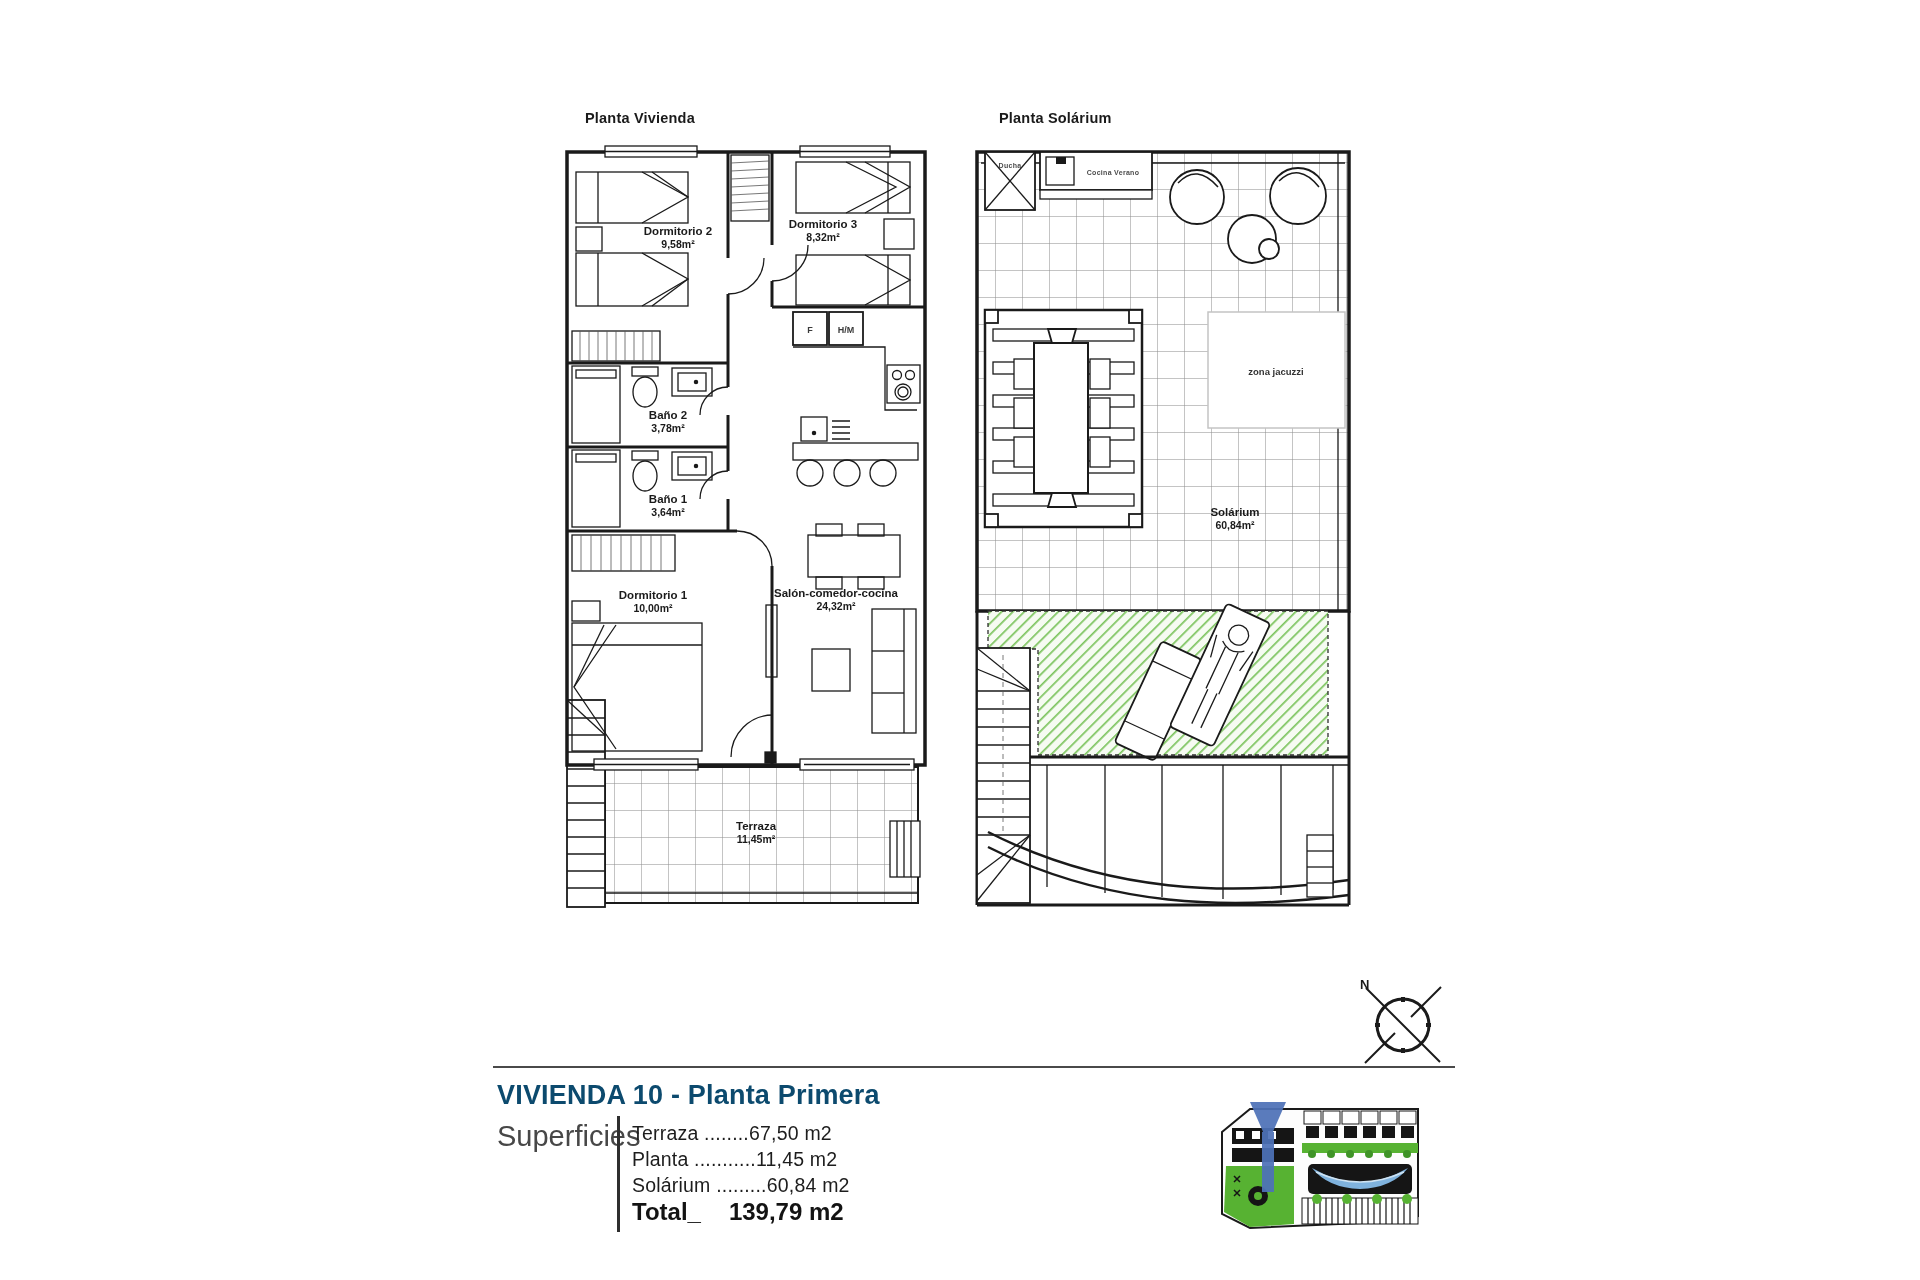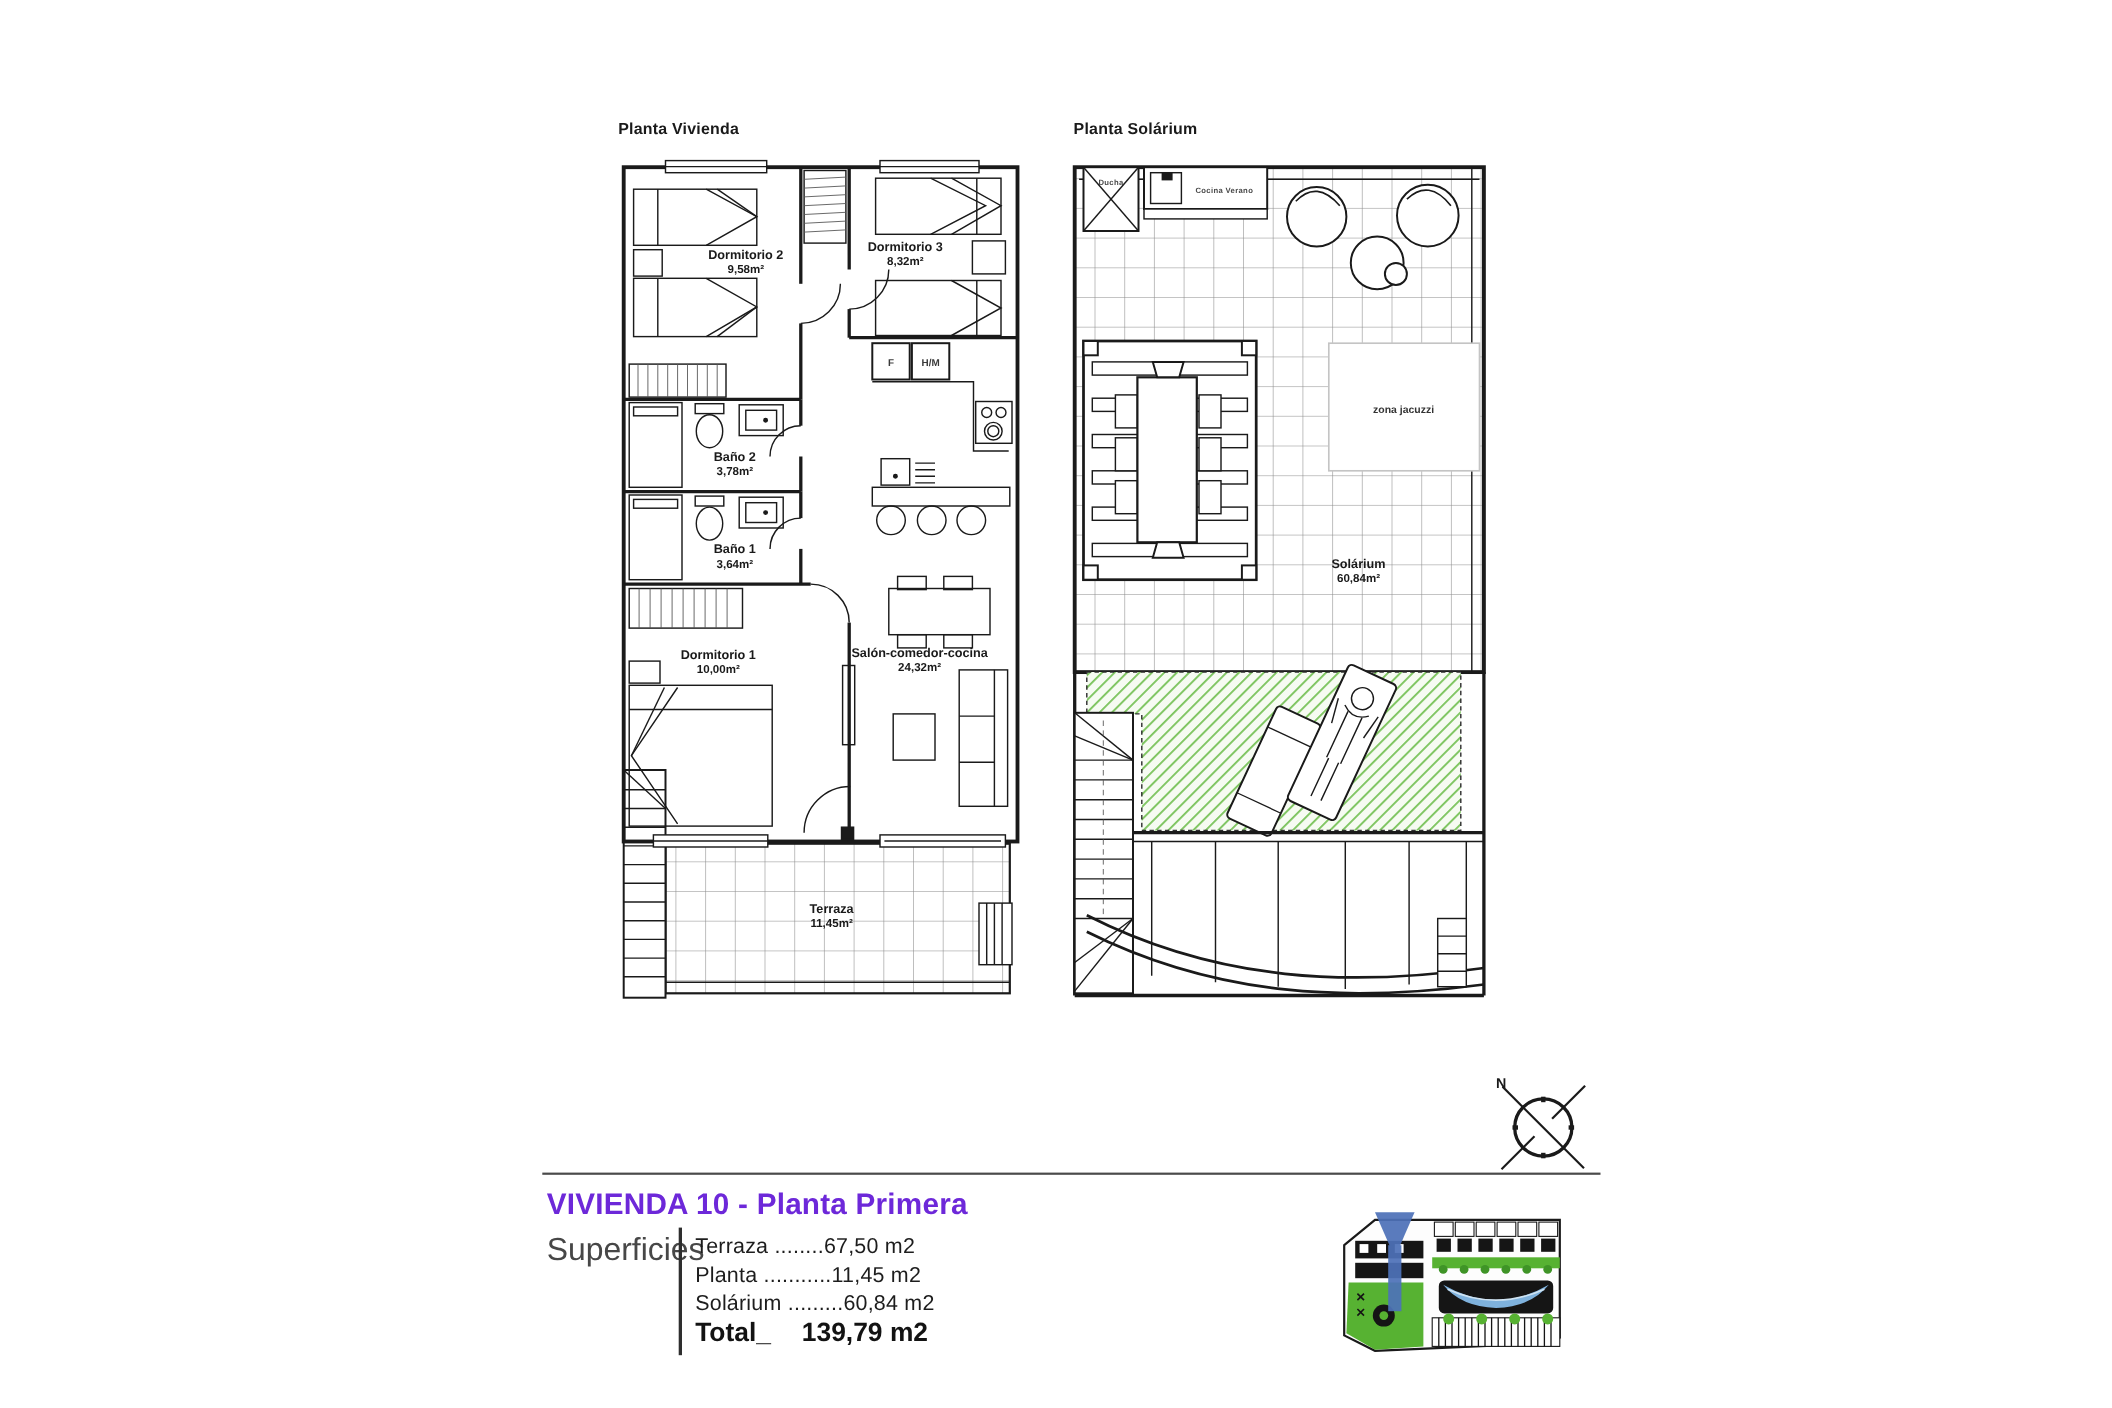--- a/index.html
+++ b/index.html
@@ -1,34 +1,34 @@
 <!DOCTYPE html>
 <html><head>
 <meta charset="utf-8">
 <style>
   html,body{margin:0;padding:0;background:#e8e8e8;}
   #canvas{position:relative;width:1920px;height:1280px;background:#ffffff;overflow:hidden;
           font-family:"Liberation Sans",sans-serif;}
-  .plan-title{position:absolute;font:700 14.5px "Liberation Sans",sans-serif;color:#1a1a1a;letter-spacing:.2px;}
+  .plan-title{position:absolute;font:700 14.5px "Liberation Sans",sans-serif;color:#1a1a1a;letter-spacing:.2px;margin-left:23px;}
   .abs{position:absolute;}
   svg{display:block;}
   svg text{font-family:"Liberation Sans",sans-serif;}
   .rname{font-size:11.5px;font-weight:700;fill:#1a1a1a;text-anchor:middle;}
   .rarea{font-size:10.5px;font-weight:700;fill:#1a1a1a;text-anchor:middle;}
   .tiny{font-size:7px;font-weight:700;fill:#4a4a4a;text-anchor:middle;letter-spacing:.3px;}
   .applbl{font-size:9px;font-weight:700;fill:#3a3a3a;text-anchor:middle;}
   .jaclbl{font-size:9.5px;font-weight:700;fill:#333;text-anchor:middle;}
   .wall{stroke:#1a1a1a;stroke-width:3.5;fill:none;}
   .wall2{stroke:#1a1a1a;stroke-width:3;fill:none;}
   .thin{stroke:#1a1a1a;stroke-width:1.3;fill:none;}
   .thin2{stroke:#1a1a1a;stroke-width:1.8;fill:none;}
   .fw{fill:#ffffff;}
   .disclaimer{font:500 15px "DejaVu Sans Mono",monospace;color:#848484;line-height:24px;letter-spacing:.4px;}
   .divider{position:absolute;background:#4a4a4a;height:2px;}
-  .main-title{position:absolute;font:700 27px "Liberation Sans",sans-serif;color:#6d28d9;letter-spacing:.2px;text-align:center;}
+  .main-title{position:absolute;font:700 27px "Liberation Sans",sans-serif;color:#0c4a6e;letter-spacing:.2px;text-align:center;}
   .superficies{position:absolute;font:400 29px "Liberation Sans",sans-serif;color:#474747;}
   .vbar{position:absolute;width:2.5px;background:#2e2e2e;}
   .surf-row{position:absolute;font:400 19.5px "Liberation Sans",sans-serif;color:#1d1d1d;letter-spacing:.2px;}
   .total-row{position:absolute;font:700 24px "Liberation Sans",sans-serif;color:#131313;text-align:center;}
   .total-row .gap{display:inline-block;width:28px;}
   .n-label{font:700 13px "Liberation Sans",sans-serif;fill:#1a1a1a;}
 </style>
 </head>
 <body>
 

